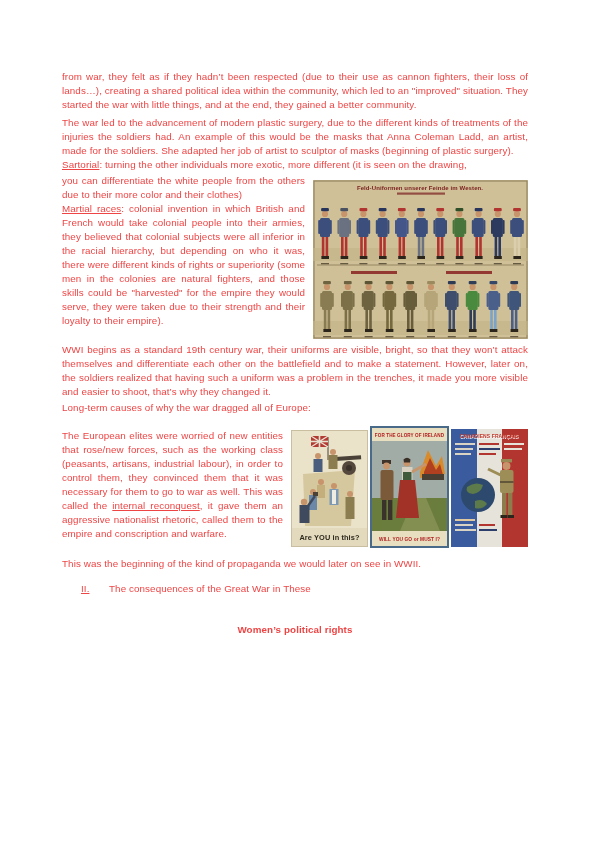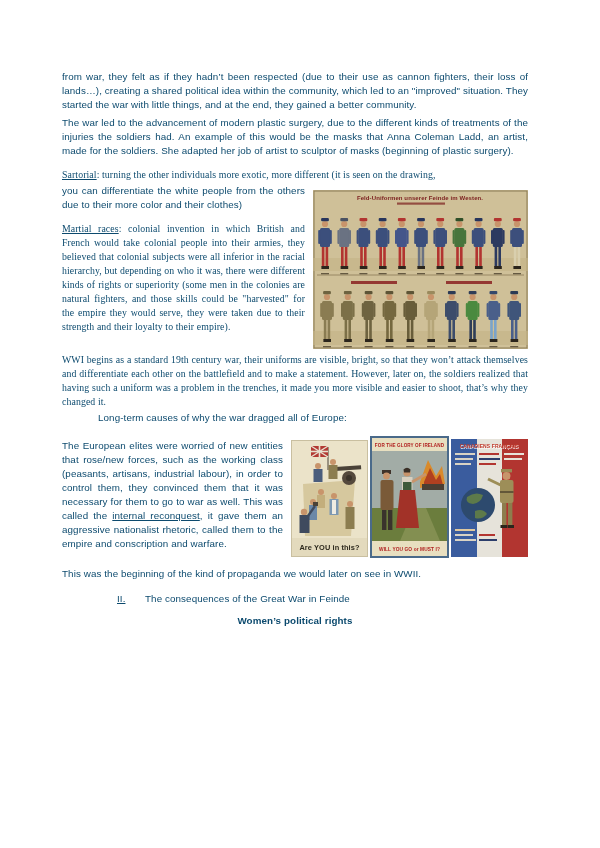--- a/index.html
+++ b/index.html
@@ -1,25 +1,25 @@
 <!DOCTYPE html>
 <html><head>
 <meta charset="utf-8">
 <style>
   html,body{margin:0;padding:0;background:#ffffff;}
   .page{position:relative;width:544px;height:848px;background:#ffffff;overflow:hidden;
-        font-family:"Liberation Sans",sans-serif;color:#0c4a6e;}
+        font-family:"Liberation Sans",sans-serif;color:#ef4444;}
   .content{position:absolute;left:62px;top:70px;width:466px;font-size:9.8px;line-height:14px;
            text-align:justify;letter-spacing:0.1px;}
   p{margin:0;}
   .u{text-decoration:underline;}
-  .mt2{margin-top:2px;}  .mt3{margin-top:16px;}  .mt10{margin-top:10px;font-family:Liberation Serif, serif;}
-  .mt11{margin-top:11px;} .mt13{margin-top:8px;} .mt14{margin-top:14px;} .mt19{margin-top:4px;}
+  .mt2{margin-top:2px;}  .mt3{margin-top:16px;}  .mt10{margin-top:0;}
+  .mt11{margin-top:11px;} .mt13{margin-top:27px;} .mt14{margin-top:14px;} .mt19{margin-top:4px;}
   .clearb{clear:both;}
-  .left{text-align:left;margin-left:36px;}
+  .left{text-align:left;}
   .float-plate{float:right;width:215px;height:159px;margin:6px 0 4px 8px;}
   .float-collage{float:right;width:237px;height:122px;margin:-2px 0 4px 8px;
                  display:flex;align-items:center;}
   .float-collage svg{display:block;}
   .poster-gap{width:2px;flex:0 0 2px;}
   .list-num{display:inline-block;margin-left:19px;width:28px;text-decoration:underline;}
   .heading-center{text-align:center;font-weight:bold;}
   svg text{font-family:"Liberation Sans",sans-serif;}
 </style>
 </head>
@@ -373,19 +373,19 @@
             <rect x="56.5" y="86" width="6.5" height="3" fill="#2b251c"></rect>
           </g>
         </svg>
       </div>
 
       <p><span>The European elites were worried of new entities that rose/new forces, such as the working class (peasants, artisans, industrial labour), in order to control them, they convinced them that it was necessary for them to go to war as well. This was called the </span><span class="u">internal reconquest</span><span>, it gave them an aggressive nationalist rhetoric, called them to the empire and conscription and warfare.</span></p>
     </div>
 
     <p class="mt3 clearb">This was the beginning of the kind of propaganda we would later on see in WWII.</p>
 
-    <p class="mt11 left"><span class="list-num">II.</span><span>The consequences of the Great War in Feinde</span></p>
+    <p class="mt11 left"><span class="list-num">II.</span><span>The consequences of the Great War in These</span></p>
 
     <p class="mt13 heading-center">Women’s political rights</p>
 
 
   </div>
 </div>
 
 </body></html>

